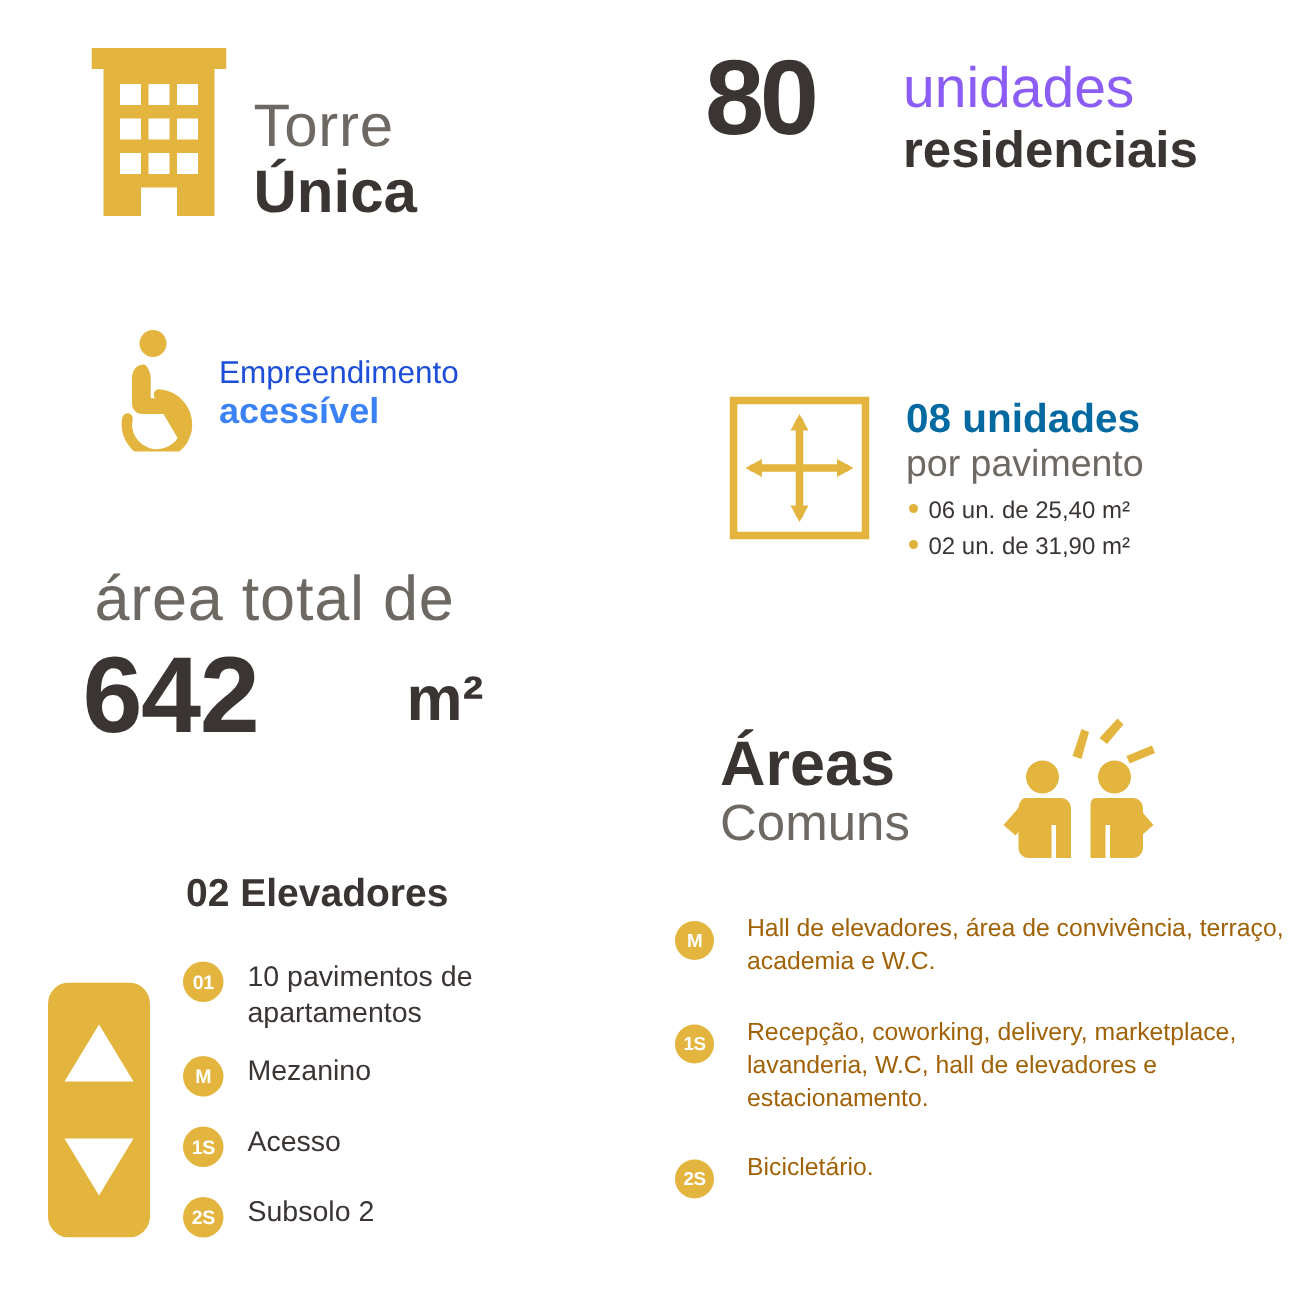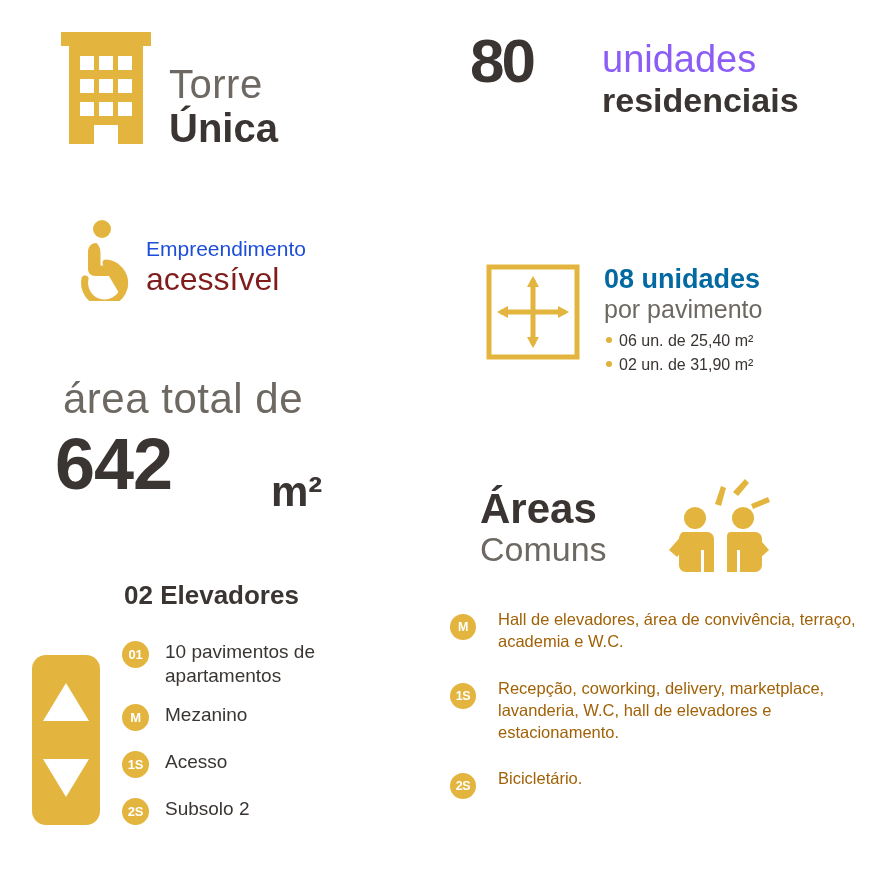--- a/index.html
+++ b/index.html
@@ -37,21 +37,21 @@
     color: #3a3532;
     font-weight: 700;
     margin-top: 4px;
   }
 
   
   #unidades-block { left: 470px; top: 30px; width: 380px; height: 120px; }
   #big-80 {
     position: absolute;
     left: 0; top: 0;
-    font-size: 62px;
+    font-size: 71px;
     font-weight: 700;
     color: #3a3532;
     letter-spacing: -3px;
     line-height: 1;
   }
   #unidades-word {
     position: absolute;
     left: 132px; top: 10px;
     font-size: 38px;
     color: #8b5cf6;
@@ -69,21 +69,21 @@
 
   
   #acessivel-block { left: 72px; top: 215px; width: 340px; height: 110px; }
   #wheelchair-icon { position: absolute; left: 0; top: 4px; }
   #acessivel-line1 {
     position: absolute; left: 74px; top: 22px;
     font-size: 21px; color: #1d4ed8; font-weight: 400;
   }
   #acessivel-line2 {
     position: absolute; left: 74px; top: 46px;
-    font-size: 32px; color: #7f1d1d; font-weight: 400;
+    font-size: 24px; color: #3b82f6; font-weight: 700;
   }
 
   
   #pavimento-block { left: 486px; top: 258px; width: 380px; height: 130px; }
   #area-icon { position: absolute; left: 0; top: 6px; }
   #pav-title {
     position: absolute; left: 118px; top: 6px;
     font-size: 27px; font-weight: 700; color: #0369a1;
   }
   #pav-sub {
@@ -110,21 +110,21 @@
   #area-total-label {
     position: absolute; left: 8px; top: 0;
     font-size: 42px; color: #6e6862; font-weight: 400; letter-spacing: .5px;
   }
   #area-total-value {
     position: absolute; left: 0; top: 48px;
     font-size: 72px; color: #3a3532; font-weight: 700; letter-spacing: -1px;
   }
   #area-total-unit {
     position: absolute; left: 216px; top: 67px;
-    font-size: 42px; color: #3a3532; font-weight: 700; margin-top: 26px;
+    font-size: 42px; color: #3a3532; font-weight: 700;
   }
 
   
   #areas-block { left: 470px; top: 480px; width: 400px; height: 90px; }
   #areas-title {
     position: absolute; left: 10px; top: 8px;
     font-size: 42px; font-weight: 700; color: #3a3532; line-height: 1;
   }
   #areas-sub {
     position: absolute; left: 10px; top: 52px;

